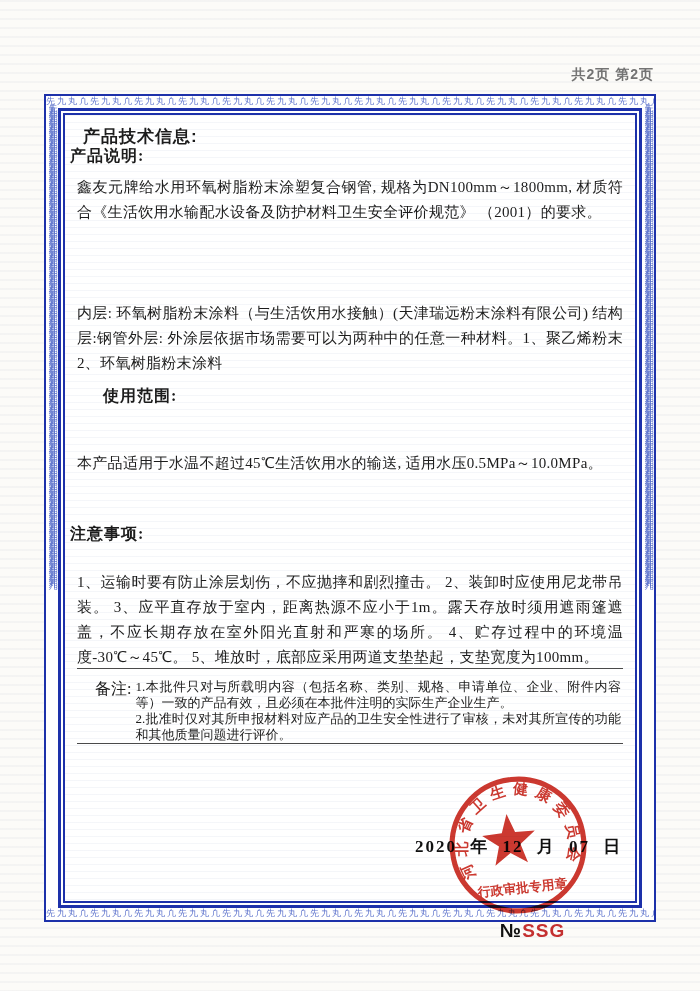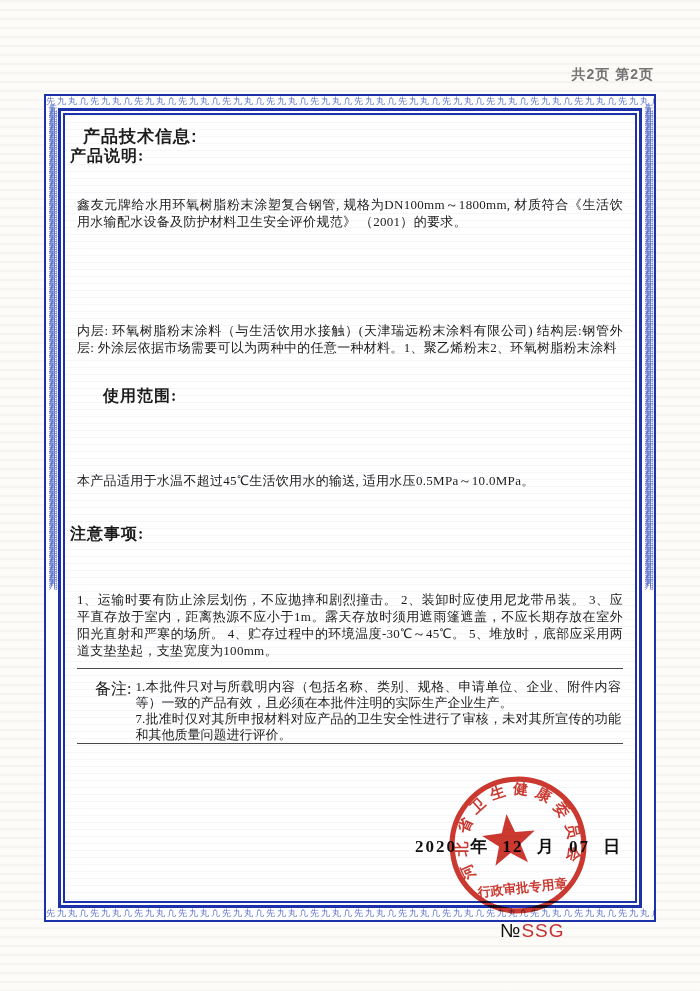--- a/index.html
+++ b/index.html
@@ -49,21 +49,21 @@
   }
 
   
   .abs{ position:absolute; left:12px; right:12px; }
   .doc-title{
     font-family:"Liberation Sans", sans-serif;
     font-weight:bold; font-size:17px; letter-spacing:1px;
     top:10px; left:18px;
   }
   .sec-head{ font-weight:bold; font-size:16px; letter-spacing:1px; }
-  .body-text{ font-size:13px; line-height:17px; text-align:justify; letter-spacing:0.3px;margin-top:21px; }
+  .body-text{ font-size:15px; line-height:25px; text-align:justify; letter-spacing:0.3px; }
 
   .h-desc { top:31px; left:5px; }
   .p-desc { top:60px; }
   .h-comp { top:136px; left:5px; }
   .p-comp { top:186px; }
   .h-scope{ top:271px; left:5px;margin-left:33px; }
   .p-scope{ top:336px; }
   .h-prec { top:409px; left:5px; }
   .p-prec { top:455px; }
 
@@ -89,21 +89,21 @@
   }
 
   .stamp{
     position:absolute; left:383px; top:660px; width:140px; height:140px;
     mix-blend-mode:multiply; opacity:0.92; transform:rotate(-6deg);
   }
 
   .serial{
     position:absolute; top:920px; left:500px;
     font-family:"Liberation Sans", sans-serif;
-    font-size:19px; font-weight:normal; letter-spacing:1px;
+    font-size:19px; font-weight:bold; letter-spacing:1px;
   }
   .serial .prefix{ color:#111; }
   .serial .value{ color:#c43030; }
 </style>
 </head>
 <body>
 
 <div class="pagination">共2页  第2页</div>
 
 <div class="frame-outer">
@@ -127,21 +127,21 @@
 
       <div class="abs sec-head h-prec">注意事项:</div>
       <div class="abs body-text p-prec">1、运输时要有防止涂层划伤，不应抛摔和剧烈撞击。 2、装卸时应使用尼龙带吊装。 3、应平直存放于室内，距离热源不应小于1m。露天存放时须用遮雨篷遮盖，不应长期存放在室外阳光直射和严寒的场所。 4、贮存过程中的环境温度-30℃～45℃。 5、堆放时，底部应采用两道支垫垫起，支垫宽度为100mm。</div>
 
       <hr class="abs rule rule1">
 
       <div class="abs remarks">
         <span class="remarks-label">备注:</span>
         <div class="remarks-items">
           <div class="item">1.本批件只对与所载明内容（包括名称、类别、规格、申请单位、企业、附件内容等）一致的产品有效，且必须在本批件注明的实际生产企业生产。</div>
-          <div class="item">7.批准时仅对其所申报材料对应产品的卫生安全性进行了审核，未对其所宣传的功能和其他质量问题进行评价。</div>
+          <div class="item">2.批准时仅对其所申报材料对应产品的卫生安全性进行了审核，未对其所宣传的功能和其他质量问题进行评价。</div>
         </div>
       </div>
 
       <hr class="abs rule rule2">
 
 
       <div class="issue-date">2020 年 12 月 07 日</div>
 
       <svg class="stamp" viewBox="0 0 136 136" xmlns="http://www.w3.org/2000/svg">
         <defs>

